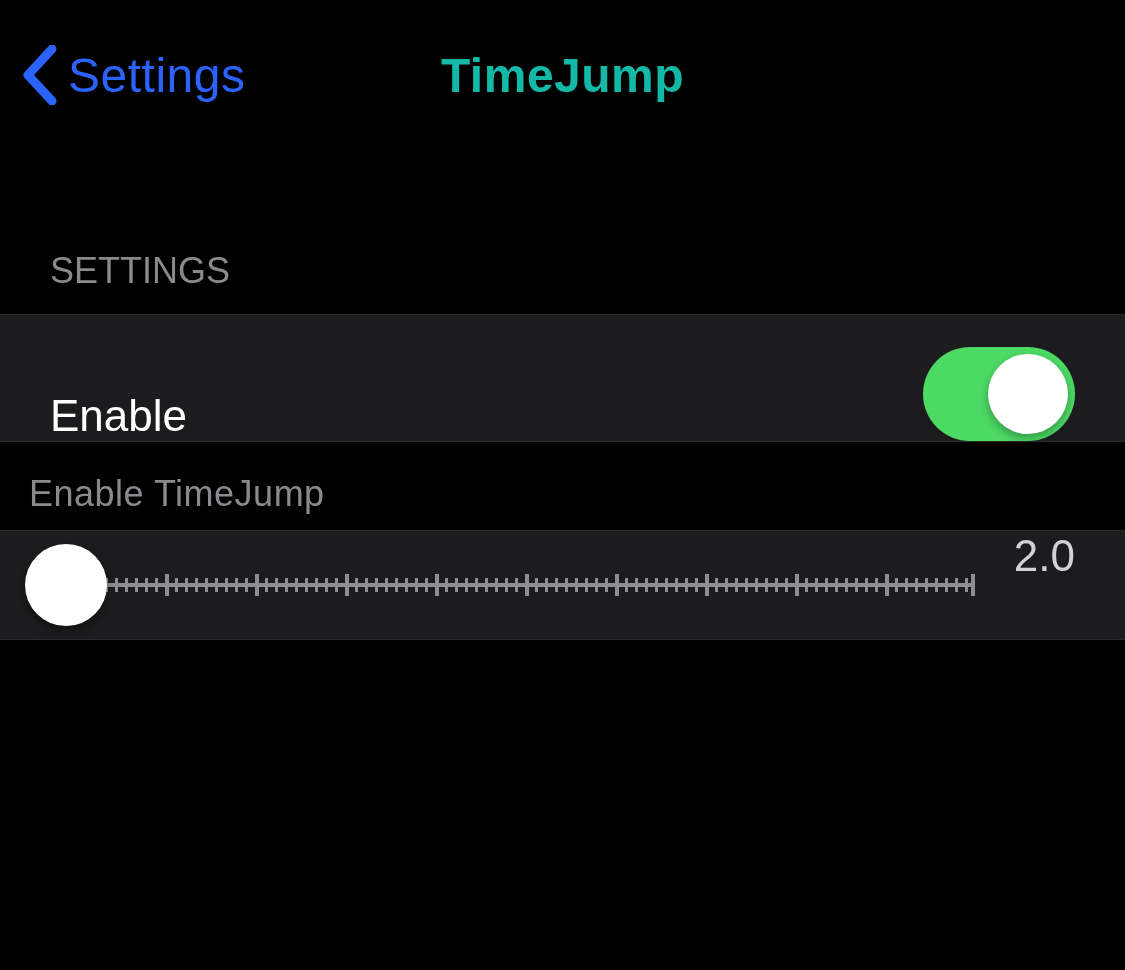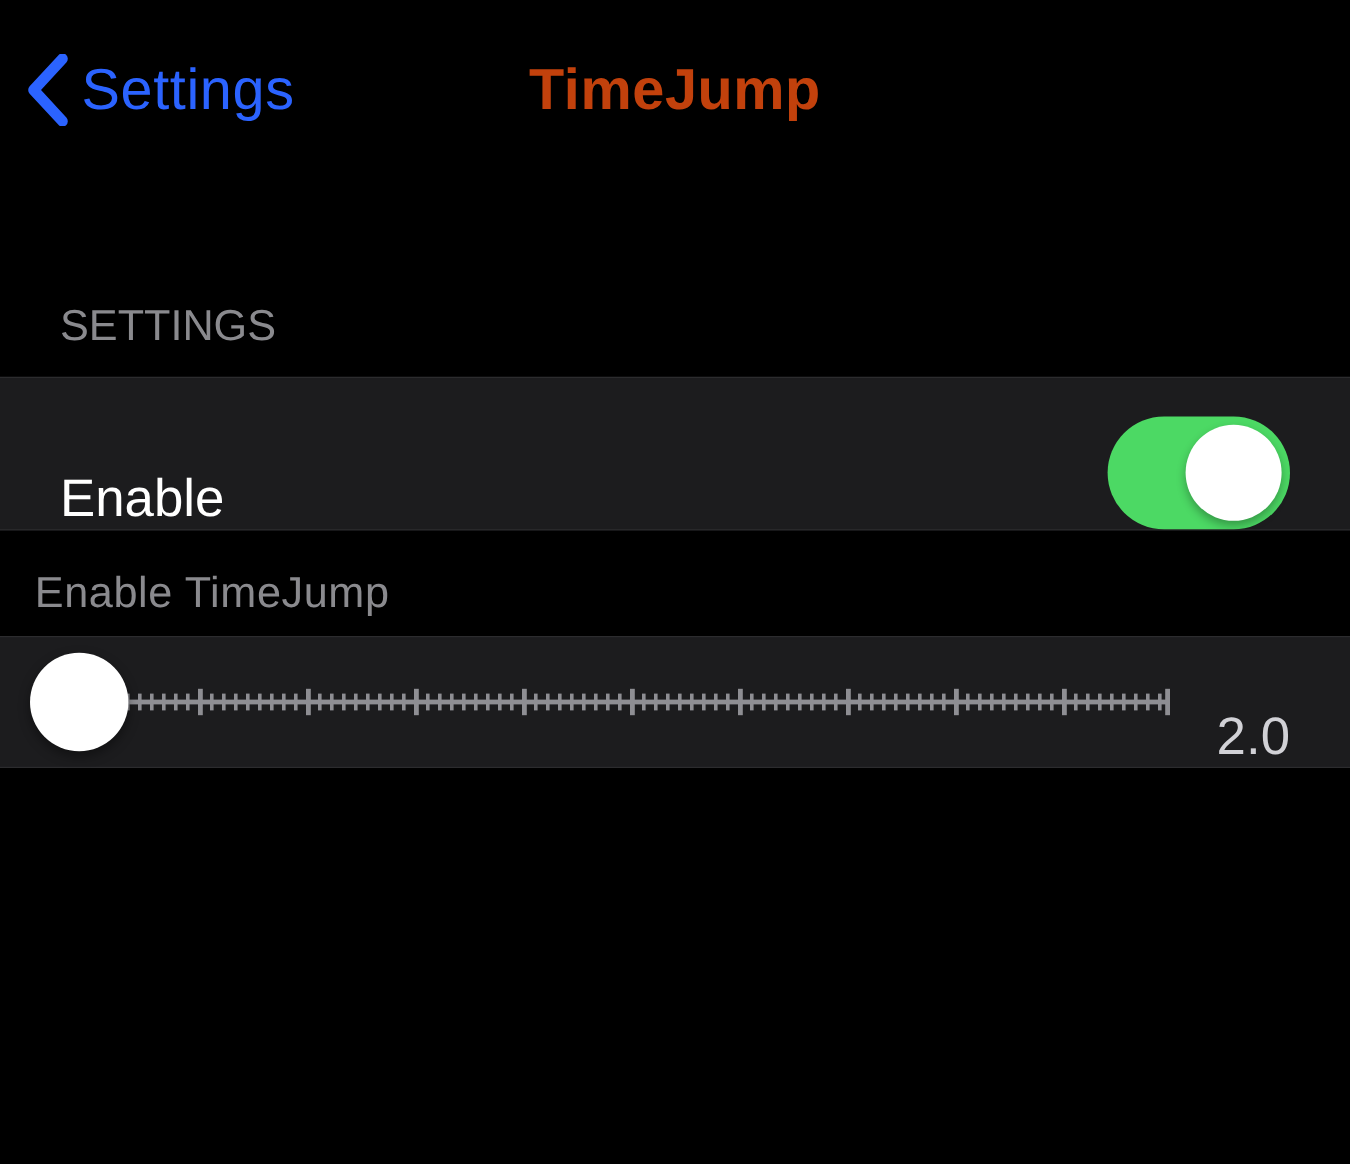--- a/index.html
+++ b/index.html
@@ -39,21 +39,21 @@
       font-weight: 400;
       margin-left: 8px;
       letter-spacing: 0.5px;
     }
     .nav-title {
       position: absolute;
       left: 50%;
       transform: translateX(-50%);
       font-size: 48px;
       font-weight: 600;
-      color: #c2410c;
+      color: #14b8a6;
       letter-spacing: 0.5px;
     }
 
     
     .content {
       background: #000;
     }
 
     .section-header {
       padding: 100px 50px 22px 50px;
@@ -110,21 +110,21 @@
       box-shadow: 0 4px 8px rgba(0,0,0,.3);
     }
 
     
     .slider-cell {
       background: #1c1c1e;
       border-top: 1px solid #2c2c2e;
       border-bottom: 1px solid #2c2c2e;
       height: 110px;
       display: flex;
-      align-items: flex-end;
+      align-items: flex-start;
       padding: 0 50px 0 25px;
     }
     .slider-track-wrap {
       flex: 1;
       position: relative;
       height: 100%;
       display: flex;
       align-items: center;
     }
     .slider-ticks {

